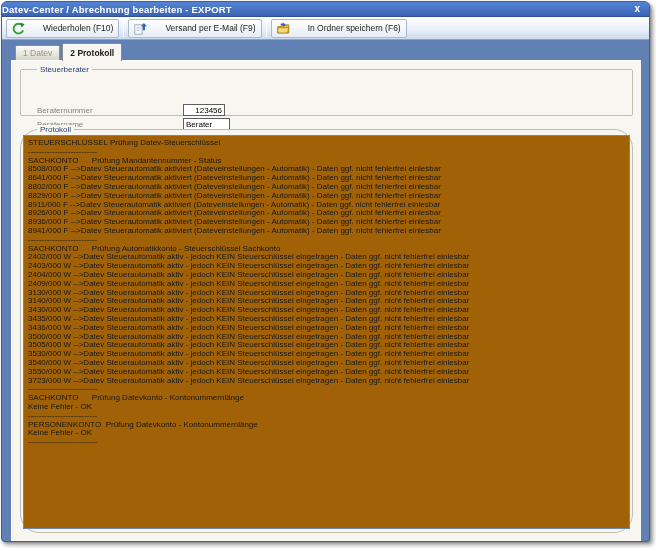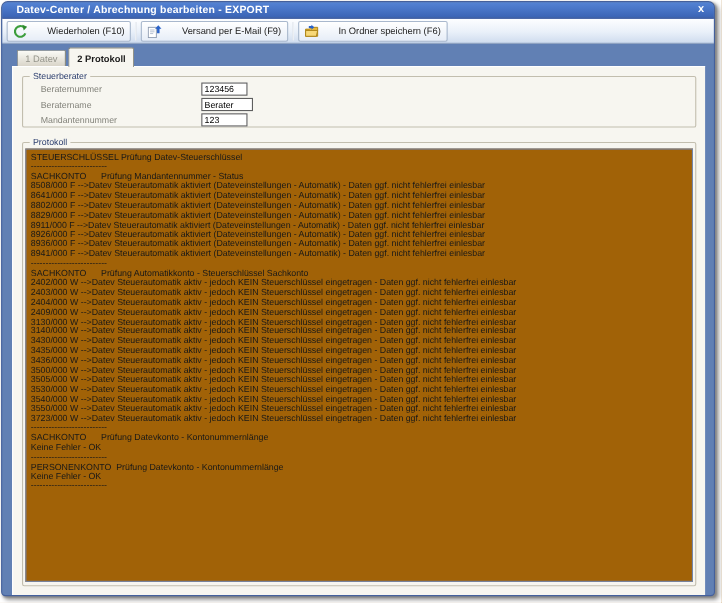--- a/index.html
+++ b/index.html
@@ -12,21 +12,21 @@
     box-shadow:3px 3px 4px rgba(110,110,110,.65), 1px 1px 2px rgba(90,90,90,.5);
   }
 
   
   .titlebar{
     position:relative; height:15px;
     background:linear-gradient(180deg,#5483d4 0%, #4672c4 55%, #3a63b4 100%);
     border-bottom:1px solid #30519a;
   }
   .titlebar .title{
-    color:#ffffff; font-size:9.5px; font-weight:bold; line-height:15px; padding-left:13px;
+    color:#ffffff; font-size:9.5px; font-weight:bold; line-height:15px; padding-left:0;
     letter-spacing:.2px; white-space:nowrap;
   }
   .close-btn{
     position:absolute; right:9px; top:0; color:#ffffff; font-size:10px; font-weight:bold;
     line-height:14px; cursor:default;
   }
 
   
   .toolbar{
     height:23px; display:flex; align-items:center; padding:0 4px;
@@ -54,36 +54,36 @@
   
   .page{
     position:relative; height:484px; background:#f7f6f0;
     border-top:1px solid #ffffff; border-left:1px solid #ffffff; padding:8px 6px 6px 6px;
   }
 
   .groupbox{
     position:relative; border:1px solid #c2beae; border-radius:2px; background:#f7f6f0;
   }
   .gb-legend{
-    position:absolute; top:-5px; left:6px; padding:0 3px; background:#f7f6f0;
+    position:absolute; top:-5px; left:16px; padding:0 3px; background:#f7f6f0;
     font-size:8px; color:#2c3e6e; line-height:9px; white-space:nowrap;
   }
   .gb-steuerberater{ height:47px; margin:0 2px 0 2px; }
-  .field-row{ position:absolute; left:0; width:100%; height:13px; }
+  .field-row{ position:absolute; left:0; width:100%; height:13px;margin-top:29px; }
   .field-label{ position:absolute; left:16px; top:2px; font-size:8px; color:#84847c; white-space:nowrap; }
   .field-input{
     position:absolute; left:162px; top:0; height:12px; width:42px;
     border:1px solid #5f5f5f; background:#ffffff; font-family:"Liberation Sans",sans-serif;
     font-size:8px; color:#000; padding:0 2px; outline:none;
   }
   .field-input.wide{ width:47px; }
-  .ta-right{ }
+  .ta-right{ text-align:right; }
   .ta-left{ text-align:left; }
 
-  .gb-protokoll{ height:404px; margin:13px 2px 0 2px; }
+  .gb-protokoll{ height:404px; margin:13px 2px 0 2px;border-radius:19px; }
   .log-area{
     position:absolute; left:2px; right:2px; top:5px; bottom:3px;
     background:#a16207; border:1px solid #7385aa; overflow:hidden; padding:3px 4px;
   }
   .log-line{
     font-size:8px; line-height:8.8px; color:#181818; white-space:pre;
     font-family:"Liberation Sans",sans-serif;
   }
 </style>
 </head>

